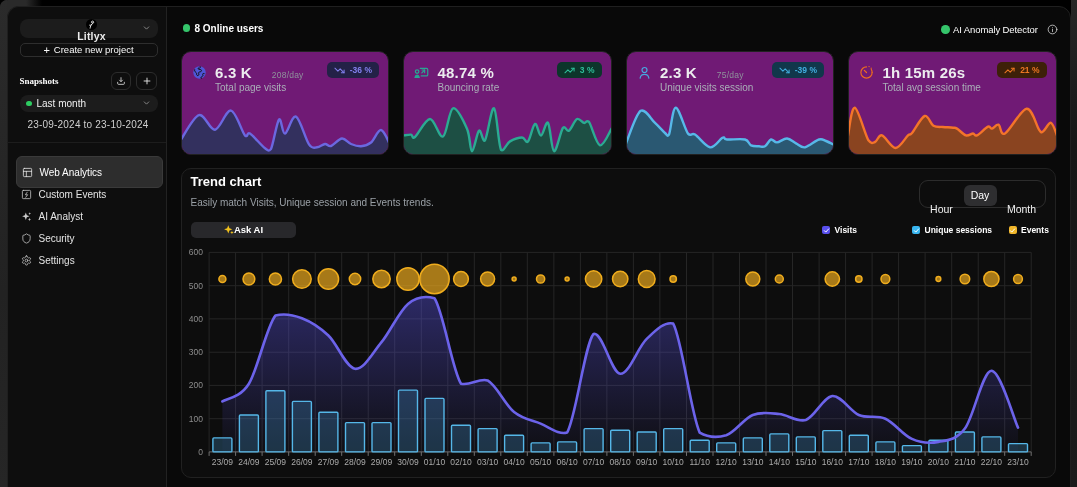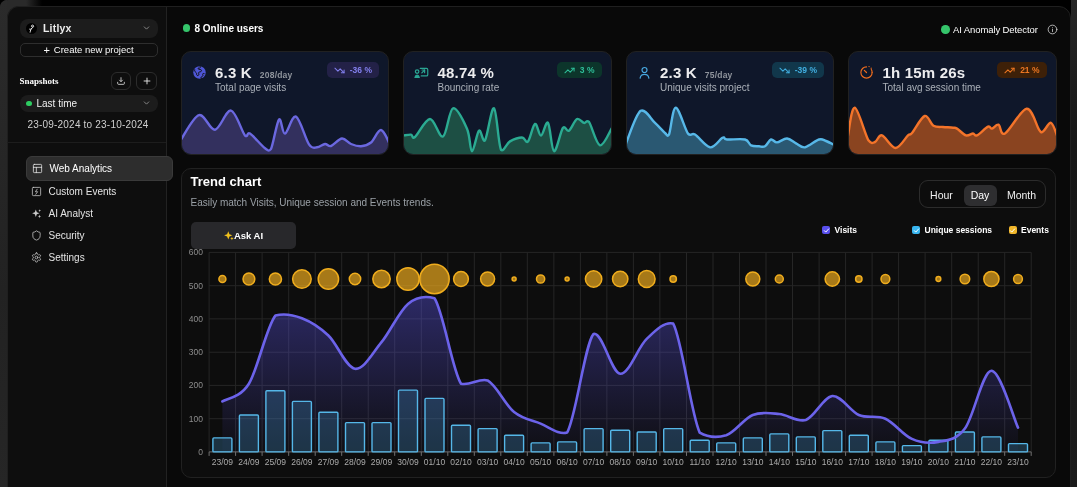--- a/index.html
+++ b/index.html
@@ -11,69 +11,69 @@
 
 #deco-r { position:absolute; left:1070.5px; top:0; width:6.5px; height:487px;
   background:linear-gradient(#262626,#161616 30%,#1b1b1b); }
 #app { position:absolute; left:6.5px; top:5.5px; width:1064px; height:494px;
   background:#090909; border:1px solid #1f1f1f; border-radius:12px; }
 #sidebar { position:absolute; left:6.5px; top:5.5px; width:160.5px; height:494px;
   background:#0e0e0e; border:1px solid #1f1f1f; border-right:1px solid #222;
   border-radius:12px 0 0 12px; }
 .select { position:absolute; left:19.5px; width:138px; height:18.5px; background:#1c1c1c;
   border-radius:8px; display:flex; align-items:center; color:#ededed; }
-#sel-proj { top:19px; }
+#sel-proj { top:19px;flex-direction:column; }
 #sel-snap { top:94.5px; height:17.5px; }
 .logo { width:11.5px; height:11.5px; border-radius:50%; background:#000; margin-left:6px;
   display:flex; align-items:center; justify-content:center; }
 #sel-proj span { font-size:10.5px; font-weight:700; margin-left:6px; letter-spacing:.2px; }
 #sel-snap span { font-size:10px; font-weight:400; margin-left:5px; color:#f0f0f0; }
 .chev { position:absolute; right:7px; top:50%; transform:translateY(-50%); opacity:.75; }
 .gdot { width:5.5px; height:5.5px; border-radius:50%; background:#2ecc62; margin-left:6.5px; }
 #createbtn { position:absolute; left:19.5px; top:42.5px; width:138px; height:14.5px;
   border:1px solid #2e2e2e; border-radius:5px; color:#fafafa; font-size:9.5px;
   display:flex; align-items:center; justify-content:center; gap:4px; }
 #snaplbl { position:absolute; left:19.5px; top:76px; font-size:9px; font-weight:700; color:#fff;font-family:Liberation Serif, serif; }
 .sqbtn { position:absolute; top:71.5px; width:20px; height:18px; border:1px solid #2c2c2c;
   border-radius:6px; display:flex; align-items:center; justify-content:center; }
 #daterange { position:absolute; left:12px; top:118.5px; width:152px; text-align:center;
   font-size:10px; color:#cfcfcf; letter-spacing:.2px; }
 #sdiv { position:absolute; left:7px; top:142px; width:159px; height:1px; background:#1d1d1d; }
-.nav { position:absolute; left:26px; width:146.5px; height:25px; border-radius:6px;
+.nav { position:absolute; left:16px; width:146.5px; height:32px; border-radius:6px;
   display:flex; align-items:center; color:#e3e3e3; font-size:10px; }
 .nav .nic { margin-left:4.5px; }
 .nav span { margin-left:7px; }
 .nav.sel { background:#2d2d2d; border:1px solid #3a3a3a; color:#fff; }
 #onlinedot { position:absolute; left:182.5px; top:24px; width:7.5px; height:7.5px;
   border-radius:50%; background:#35c56b; }
 #onlinelbl { position:absolute; left:194.5px; top:22.5px; font-size:10px; font-weight:700; color:#fff; }
 #aidot { position:absolute; left:941px; top:25px; width:8.5px; height:8.5px;
   border-radius:50%; background:#35c56b; }
 #ailbl { position:absolute; left:953px; top:24px; font-size:9.5px; font-weight:400; color:#fff; letter-spacing:-0.1px; }
 #aiinfo { position:absolute; left:1047px; top:24px; }
-.card { position:absolute; top:51px; width:208.5px; height:104px; background:#0f172a;
+.card { position:absolute; top:51px; width:208.5px; height:104px; background:#701a75;
   border:1px solid #212121; border-radius:10px; overflow:hidden; }
 .cicon { position:absolute; left:10px; top:13px; width:15px; height:15px; }
 .cnum { position:absolute; left:33.5px; top:11.5px; font-size:15px; font-weight:700;
   color:#ececee; display:flex; align-items:baseline; letter-spacing:.2px; }
-.unit { font-size:8.5px; font-weight:700; color:#8f949c; margin-left:8px; }
+.unit { font-size:8.5px; font-weight:400; color:#8f949c; margin-left:20px; }
 .badge { position:absolute; right:9px; top:10px; height:16px; border-radius:5px;
   display:flex; align-items:center; padding:0 7px; gap:5px; font-size:8.5px; font-weight:700; }
 .clabel { position:absolute; left:33.5px; top:30px; font-size:10px; color:#aab0b8; }
 .wave { position:absolute; left:-1px; bottom:-1px; width:209px; height:53px; }
 #trend { position:absolute; left:180.5px; top:168px; width:875.5px; height:310px;
   background:#0d0d0d; border:1px solid #212121; border-radius:10px; }
 #ttitle { position:absolute; left:190.5px; top:174px; font-size:13px; font-weight:700; color:#fff; }
 #tsub { position:absolute; left:190.5px; top:196.5px; font-size:10px; color:#9aa0a6; }
-#askai { position:absolute; left:190.5px; top:221.5px; width:105px; height:27px;
+#askai { position:absolute; left:190.5px; top:221.5px; width:105px; height:16px;
   background:#28282b; border-radius:5px; display:flex; align-items:center;
   justify-content:center; color:#fff; font-size:9.5px; font-weight:700; }
 #seg { position:absolute; left:918.5px; top:180px; width:127.5px; height:28px;
   border:1px solid #2c2c2c; border-radius:9px; }
-.segit { position:absolute; top:0; height:28px; display:flex; align-items:center;
+.segit { position:absolute; top:14px; height:28px; display:flex; align-items:center;
   justify-content:center; color:#f0f0f0; font-size:10.5px; }
 #segday { position:absolute; left:44px; top:3.5px; width:33px; height:21px; background:#2e2e30;
   border-radius:6px; display:flex; align-items:center; justify-content:center;
   color:#fff; font-size:10.5px; }
 .leg { position:absolute; top:225px; display:flex; align-items:center; gap:4.5px;
   color:#fff; font-size:8.5px; font-weight:700; }
 .cb { width:8px; height:8px; border-radius:2px; display:flex; align-items:center; justify-content:center; }
 .mainchart { position:absolute; left:181px; top:240px; }
 svg { display:block; }
 </style></head>
@@ -108,21 +108,21 @@
     </svg>
   </div>
 <div class="sqbtn" style="left:136px;width:21px">
     <svg class="" width="10" height="10" viewBox="0 0 24 24" fill="none" stroke="#e8e8e8" stroke-width="2.2" stroke-linecap="round" stroke-linejoin="round">
       <path d="M12 5v14"></path>
       <path d="M5 12h14"></path>
     </svg>
   </div>
 <div class="select" id="sel-snap">
     <div class="gdot"></div>
-    <span>Last time</span>
+    <span>Last month</span>
     <svg class="chev" width="9" height="9" viewBox="0 0 24 24" fill="none" stroke="#b9b9b9" stroke-width="2.4" stroke-linecap="round" stroke-linejoin="round">
       <path d="m6 9 6 6 6-6"></path>
     </svg>
   </div>
 <div id="daterange">23-09-2024 to 23-10-2024</div>
 <div id="sdiv"></div>
 <div class="nav sel" style="top:156.2px">
     <svg class="nic" width="11" height="11" viewBox="0 0 24 24" fill="none" stroke="#e8e8e8" stroke-width="1.7" stroke-linecap="round" stroke-linejoin="round">
       <rect width="18" height="18" x="3" y="3" rx="2"></rect>
       <path d="M3 9.5h18"></path>
@@ -223,21 +223,21 @@
       </svg>
     </div>
   <div class="cnum">2.3 K<span class="unit">75/day</span></div>
   <div class="badge" style="background:#11374b;color:#41aee0">
       <svg class="bic" width="11" height="11" viewBox="0 0 24 24" fill="none" stroke="#41aee0" stroke-width="2.2" stroke-linecap="round" stroke-linejoin="round">
         <polyline points="22 17 13.5 8.5 8.5 13.5 2 7"></polyline>
         <polyline points="16 17 22 17 22 11"></polyline>
       </svg>
       <span>-39 %</span>
     </div>
-  <div class="clabel">Unique visits project</div>
+  <div class="clabel">Unique visits session</div>
   <svg class="wave" width="209" height="53" viewBox="0 0 209 53" preserveAspectRatio="none">
       <path d="M0.0,41.4C2.4,36.0 9.8,12.2 14.6,8.8C19.4,6.3 24.9,17.2 29.0,20.9C33.1,24.6 36.7,29.1 39.0,31.0C41.3,33.0 41.2,35.1 43.0,32.6C44.8,28.4 46.5,5.9 49.7,5.7C52.9,5.5 58.8,27.1 62.0,31.6C65.2,35.1 65.3,30.3 69.0,32.6C72.7,34.9 79.6,44.6 84.0,45.3C88.4,45.9 93.2,38.1 95.5,36.5C97.8,34.9 97.1,35.3 98.0,35.5C98.9,35.7 97.5,37.2 101.0,37.5C104.5,37.8 115.0,36.5 119.0,37.5C123.0,38.5 122.7,42.2 125.0,43.3C127.3,44.4 130.7,44.1 133.0,44.3C135.3,44.5 137.0,45.4 139.0,44.3C141.0,43.2 143.0,38.1 145.0,37.5C147.0,36.9 148.3,40.6 151.0,40.4C153.7,40.2 157.8,36.3 161.0,36.5C164.2,36.7 167.0,39.9 170.0,41.4C173.0,42.9 175.2,45.9 179.0,45.3C182.8,44.6 189.5,38.5 193.0,37.5C196.5,36.5 197.3,38.0 200.0,39.0C202.7,40.0 207.5,42.6 209.0,43.3L209,53L0,53Z" fill="#2a5872" stroke="none"></path>
       <path d="M0.0,41.4C2.4,36.0 9.8,12.2 14.6,8.8C19.4,6.3 24.9,17.2 29.0,20.9C33.1,24.6 36.7,29.1 39.0,31.0C41.3,33.0 41.2,35.1 43.0,32.6C44.8,28.4 46.5,5.9 49.7,5.7C52.9,5.5 58.8,27.1 62.0,31.6C65.2,35.1 65.3,30.3 69.0,32.6C72.7,34.9 79.6,44.6 84.0,45.3C88.4,45.9 93.2,38.1 95.5,36.5C97.8,34.9 97.1,35.3 98.0,35.5C98.9,35.7 97.5,37.2 101.0,37.5C104.5,37.8 115.0,36.5 119.0,37.5C123.0,38.5 122.7,42.2 125.0,43.3C127.3,44.4 130.7,44.1 133.0,44.3C135.3,44.5 137.0,45.4 139.0,44.3C141.0,43.2 143.0,38.1 145.0,37.5C147.0,36.9 148.3,40.6 151.0,40.4C153.7,40.2 157.8,36.3 161.0,36.5C164.2,36.7 167.0,39.9 170.0,41.4C173.0,42.9 175.2,45.9 179.0,45.3C182.8,44.6 189.5,38.5 193.0,37.5C196.5,36.5 197.3,38.0 200.0,39.0C202.7,40.0 207.5,42.6 209.0,43.3" fill="none" stroke="#57b8e8" stroke-width="2.4" stroke-linejoin="round" stroke-linecap="round"></path>
     </svg>
 </div>
 <div class="card" style="left:848px">
   <div class="cicon">
       <svg class="ci" width="15" height="15" viewBox="0 0 24 24" fill="none" stroke="#ed6c1e" stroke-width="1.9" stroke-linecap="round" stroke-linejoin="round">
         <path d="M12 3a9 9 0 1 0 9 9"></path>
         <path d="M12 12 8.5 8.5"></path>

